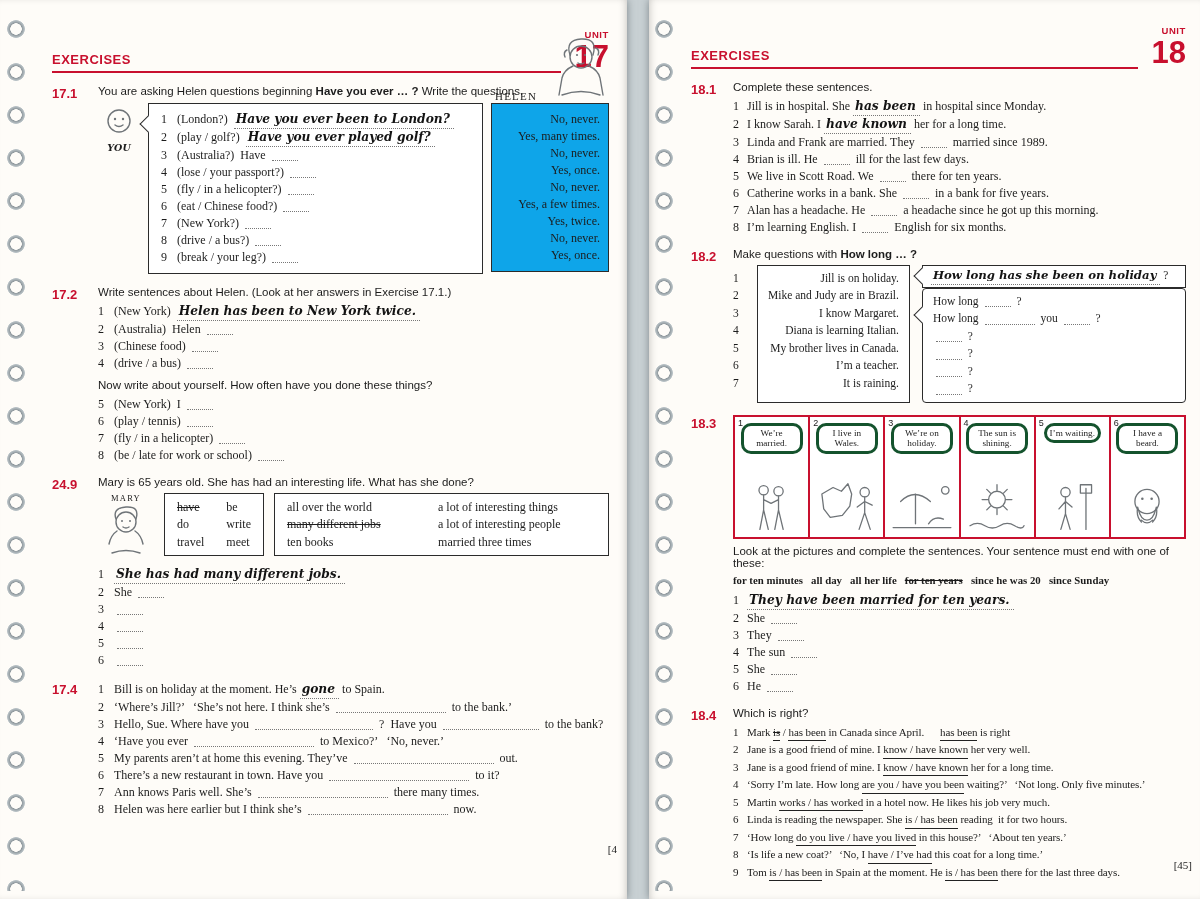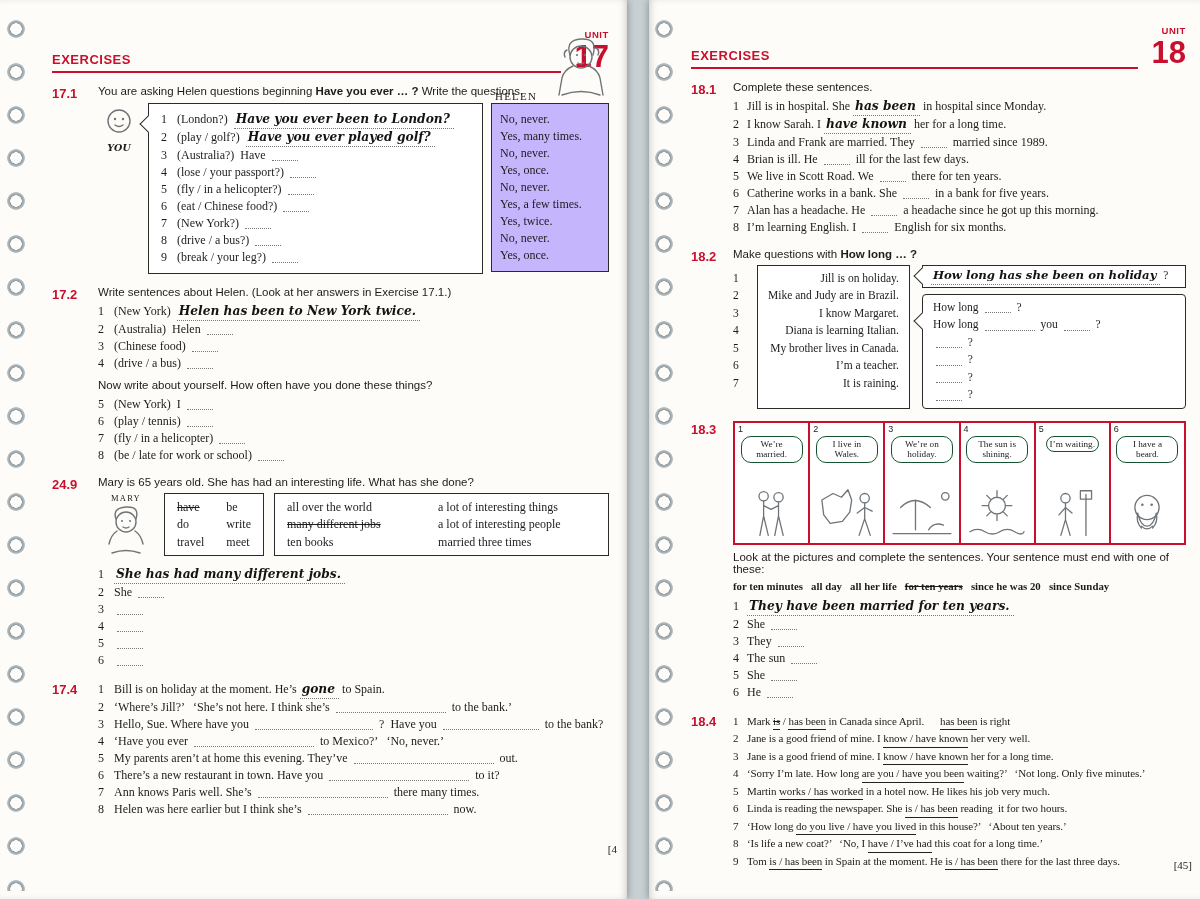--- a/index.html
+++ b/index.html
@@ -48,49 +48,49 @@
   
   .q-area{position:relative;margin-top:6px;}
   .flexrow{display:flex;gap:8px;align-items:flex-start;}
   .you-col{flex:0 0 42px;text-align:center;padding-top:4px;}
   .you-label{font-size:9.5px;font-family:"DejaVu Serif",serif;font-style:italic;font-weight:bold;margin-top:1px;}
   .bubble{position:relative;border:1.2px solid var(--line);flex:1;padding:7px 10px 7px 12px;background:#fff;}
   .tail{position:absolute;left:-7px;top:14px;width:12px;height:12px;background:#fff;border-left:1.2px solid var(--line);border-bottom:1.2px solid var(--line);transform:rotate(45deg);}
   .ans-col{flex:0 0 118px;position:relative;}
   .portrait{position:absolute;top:-70px;right:2px;}
   .helen-label{position:absolute;top:-13px;left:4px;font-size:11px;letter-spacing:1.2px;}
-  .ansbox{border:1.2px solid var(--line);padding:7px 8px;background:#c4b5fd;}
+  .ansbox{border:1.2px solid var(--line);padding:7px 8px;background:#0ea5e9;text-align:right;}
   .ans{line-height:17px;font-size:12px;}
 
   
   .mrow{display:flex;gap:10px;align-items:flex-start;margin:2px 0 7px 0;}
   .mary-col{flex:0 0 56px;text-align:center;}
   .mary-label{font-size:8.5px;letter-spacing:1.2px;}
   .vbox,.pbox{border:1.2px solid var(--line);padding:5px 12px;display:grid;grid-template-columns:auto auto;column-gap:22px;row-gap:1px;font-size:12px;line-height:16.5px;background:#fff;}
   .pbox{flex:1;}
   .cell>span{white-space:pre;}
 
   
   .q182{display:flex;gap:12px;}
   .qnums{display:flex;flex-direction:column;padding-top:5px;flex:0 0 12px;}
   .qn{line-height:17.5px;font-size:11.5px;}
   .qbox{border:1.2px solid var(--line);padding:4px 10px;background:#fff;}
   .qtext{line-height:17.5px;font-size:11.5px;text-align:right;}
-  .bub-col{flex:1;display:flex;flex-direction:column;gap:6px;}
+  .bub-col{flex:1;display:flex;flex-direction:column;}
   .exbubble{position:relative;border:1.2px solid var(--line);padding:1px 8px 2px 8px;align-self:stretch;background:#fff;}
   .exbubble .line{font-size:11.5px;line-height:17px;}
   .mainbubble{position:relative;border:1.2px solid var(--line);border-radius:4px;padding:4px 10px;background:#fff;}
   .mainbubble .line{line-height:17.5px;font-size:11.5px;}
 
   
   .strip{display:flex;border:2px solid var(--red);background:#fff;margin-bottom:6px;}
   .panel{flex:1;position:relative;border-right:2px solid var(--red);height:120px;padding:2px 3px;text-align:center;}
   .panel:last-child{border-right:none;}
   .pn{position:absolute;top:1px;left:3px;font-size:9px;font-family:"Liberation Sans",sans-serif;}
-  .pbubble{display:inline-block;border:1px solid #14532d;border-radius:10px;padding:2px 3px;font-size:9.2px;line-height:1.15;margin-top:11px;background:#fff;max-width:62px;}
+  .pbubble{display:inline-block;border:3px solid #14532d;border-radius:10px;padding:2px 3px;font-size:9.2px;line-height:1.15;margin-top:4px;background:#fff;max-width:62px;}
   .doodle{position:absolute;bottom:2px;left:50%;transform:translateX(-50%);}
   .endings{display:flex;flex-wrap:wrap;font-size:10.8px;margin:3px 0 6px;}
   .endings>span{white-space:pre;}
 
   .rows-sm .row{font-size:11px;line-height:16.5px;letter-spacing:-0.1px;}
 
   .pgnum{position:absolute;font-size:11px;}
   .page-left .pgnum{right:10px;bottom:44px;}
   .page-right .pgnum{right:8px;bottom:28px;}
 
@@ -809,20 +809,21 @@
                   <span class="s-blank"></span>
                 </span>
               </div>
             </div>
         </div>
       </div>
 
       <div class="sec">
         <div class="ex-num">18.4</div>
         <div class="sec-body">
+          <div class="instr iline"><span class="s-t">Which is right?</span></div>
           <div class="rows-sm">
 
               <div class="row">
                 <span class="rn">1</span>
                 <span class="line">
                   <span class="s-t">Mark </span>
                   <span class="s-u s-x">is</span>
                   <span class="s-t"> / </span>
                   <span class="s-u">has been</span>
                   <span class="s-t"> in Canada since April.      </span>

